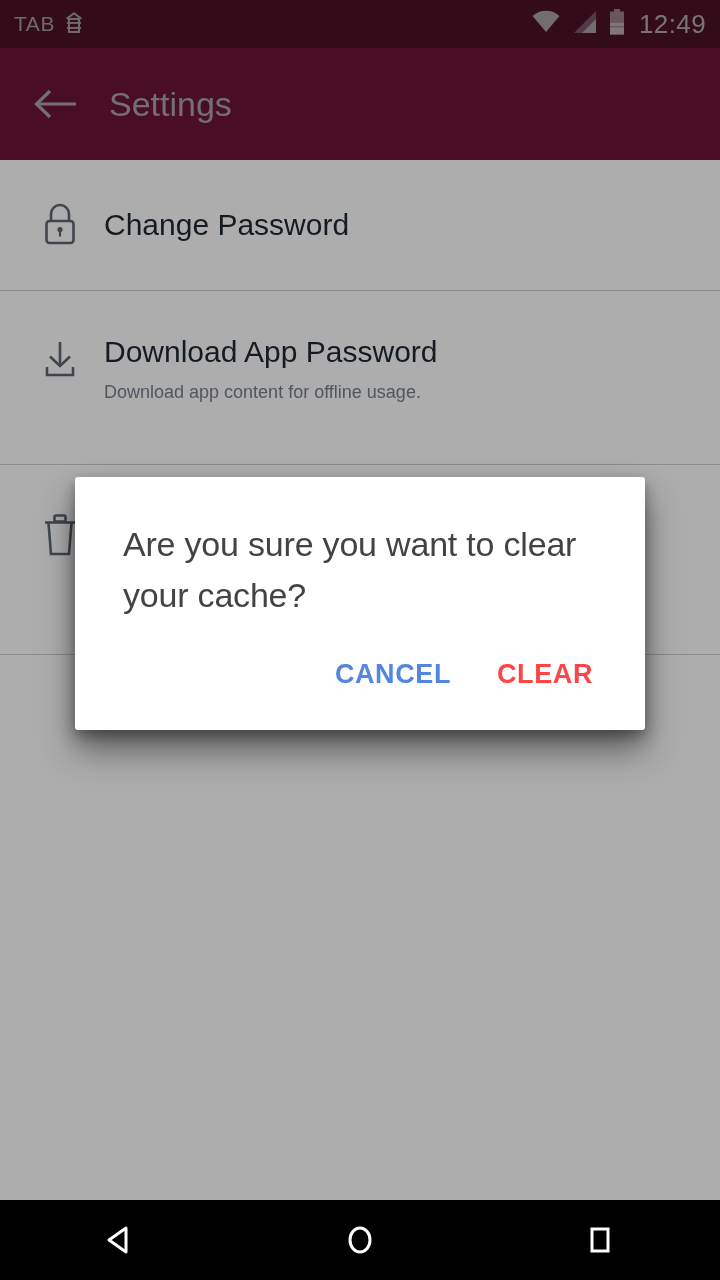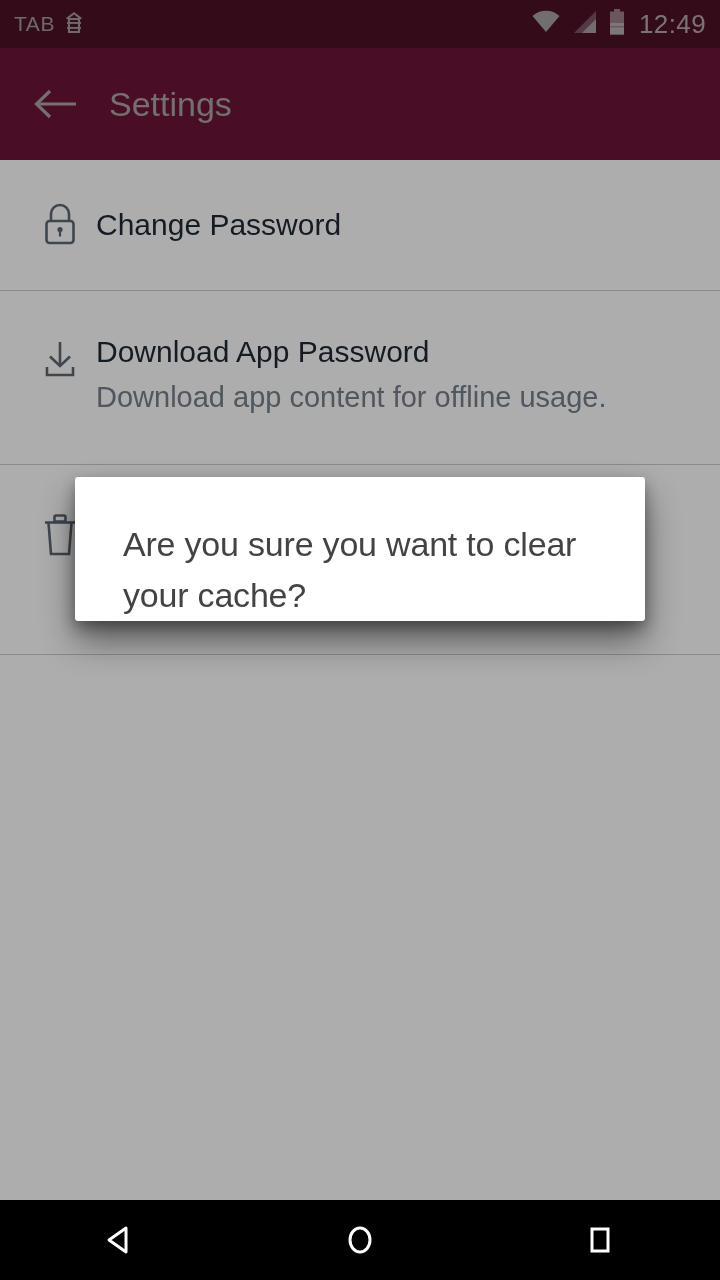--- a/index.html
+++ b/index.html
@@ -92,29 +92,29 @@
     box-sizing: border-box;
     border-bottom: 1px solid #cdcdcd;
   }
   .li-icon {
     width: 72px;
     min-width: 72px;
     display: flex;
     justify-content: center;
     color: #5d6874;
   }
-  .li-text { padding-top: 2px; }
+  .li-text { padding-top: 2px; margin-left: 8px; }
   .li-title {
     font-size: 30px;
     color: #1f2833;
     font-weight: 400;
     line-height: 1;
   }
   .li-sub {
-    font-size: 29px;
+    font-size: 18px;
     color: #76818d;
     margin-top: 16px;
     line-height: 1;
   }
   #item-change-password { height: 131px; align-items: center; }
   #item-change-password .li-text { padding-top: 0; }
   #item-download-content { height: 174px; padding-top: 44px; }
   #item-download-content .li-icon { padding-top: 4px; }
   #item-clear-cache { height: 190px; padding-top: 44px; }
   #item-clear-cache .li-icon { padding-top: 4px; }
@@ -274,20 +274,24 @@
         <div class="li-sub">n</div>
       </div>
     </div>
 
   </div>
 
   <div id="scrim"></div>
 
   <div id="dialog">
     <div id="dialog-message">Are you sure you want to clear your cache?</div>
+    <div id="dialog-actions">
+      <button class="dialog-btn" id="cancel-button" style="color:#5286e0;">CANCEL</button>
+      <button class="dialog-btn" id="clear-button" style="color:#fa4646;">CLEAR</button>
+    </div>
   </div>
 
   <div id="nav-bar">
     <div class="nav-btn">
       <svg width="36" height="36" viewBox="0 0 36 36">
         <path d="M24 6 L7 18 L24 30 Z" fill="none" stroke="#ffffff" stroke-width="3" stroke-linejoin="round"></path>
       </svg>
     </div>
     <div class="nav-btn">
       <svg width="36" height="36" viewBox="0 0 36 36">

